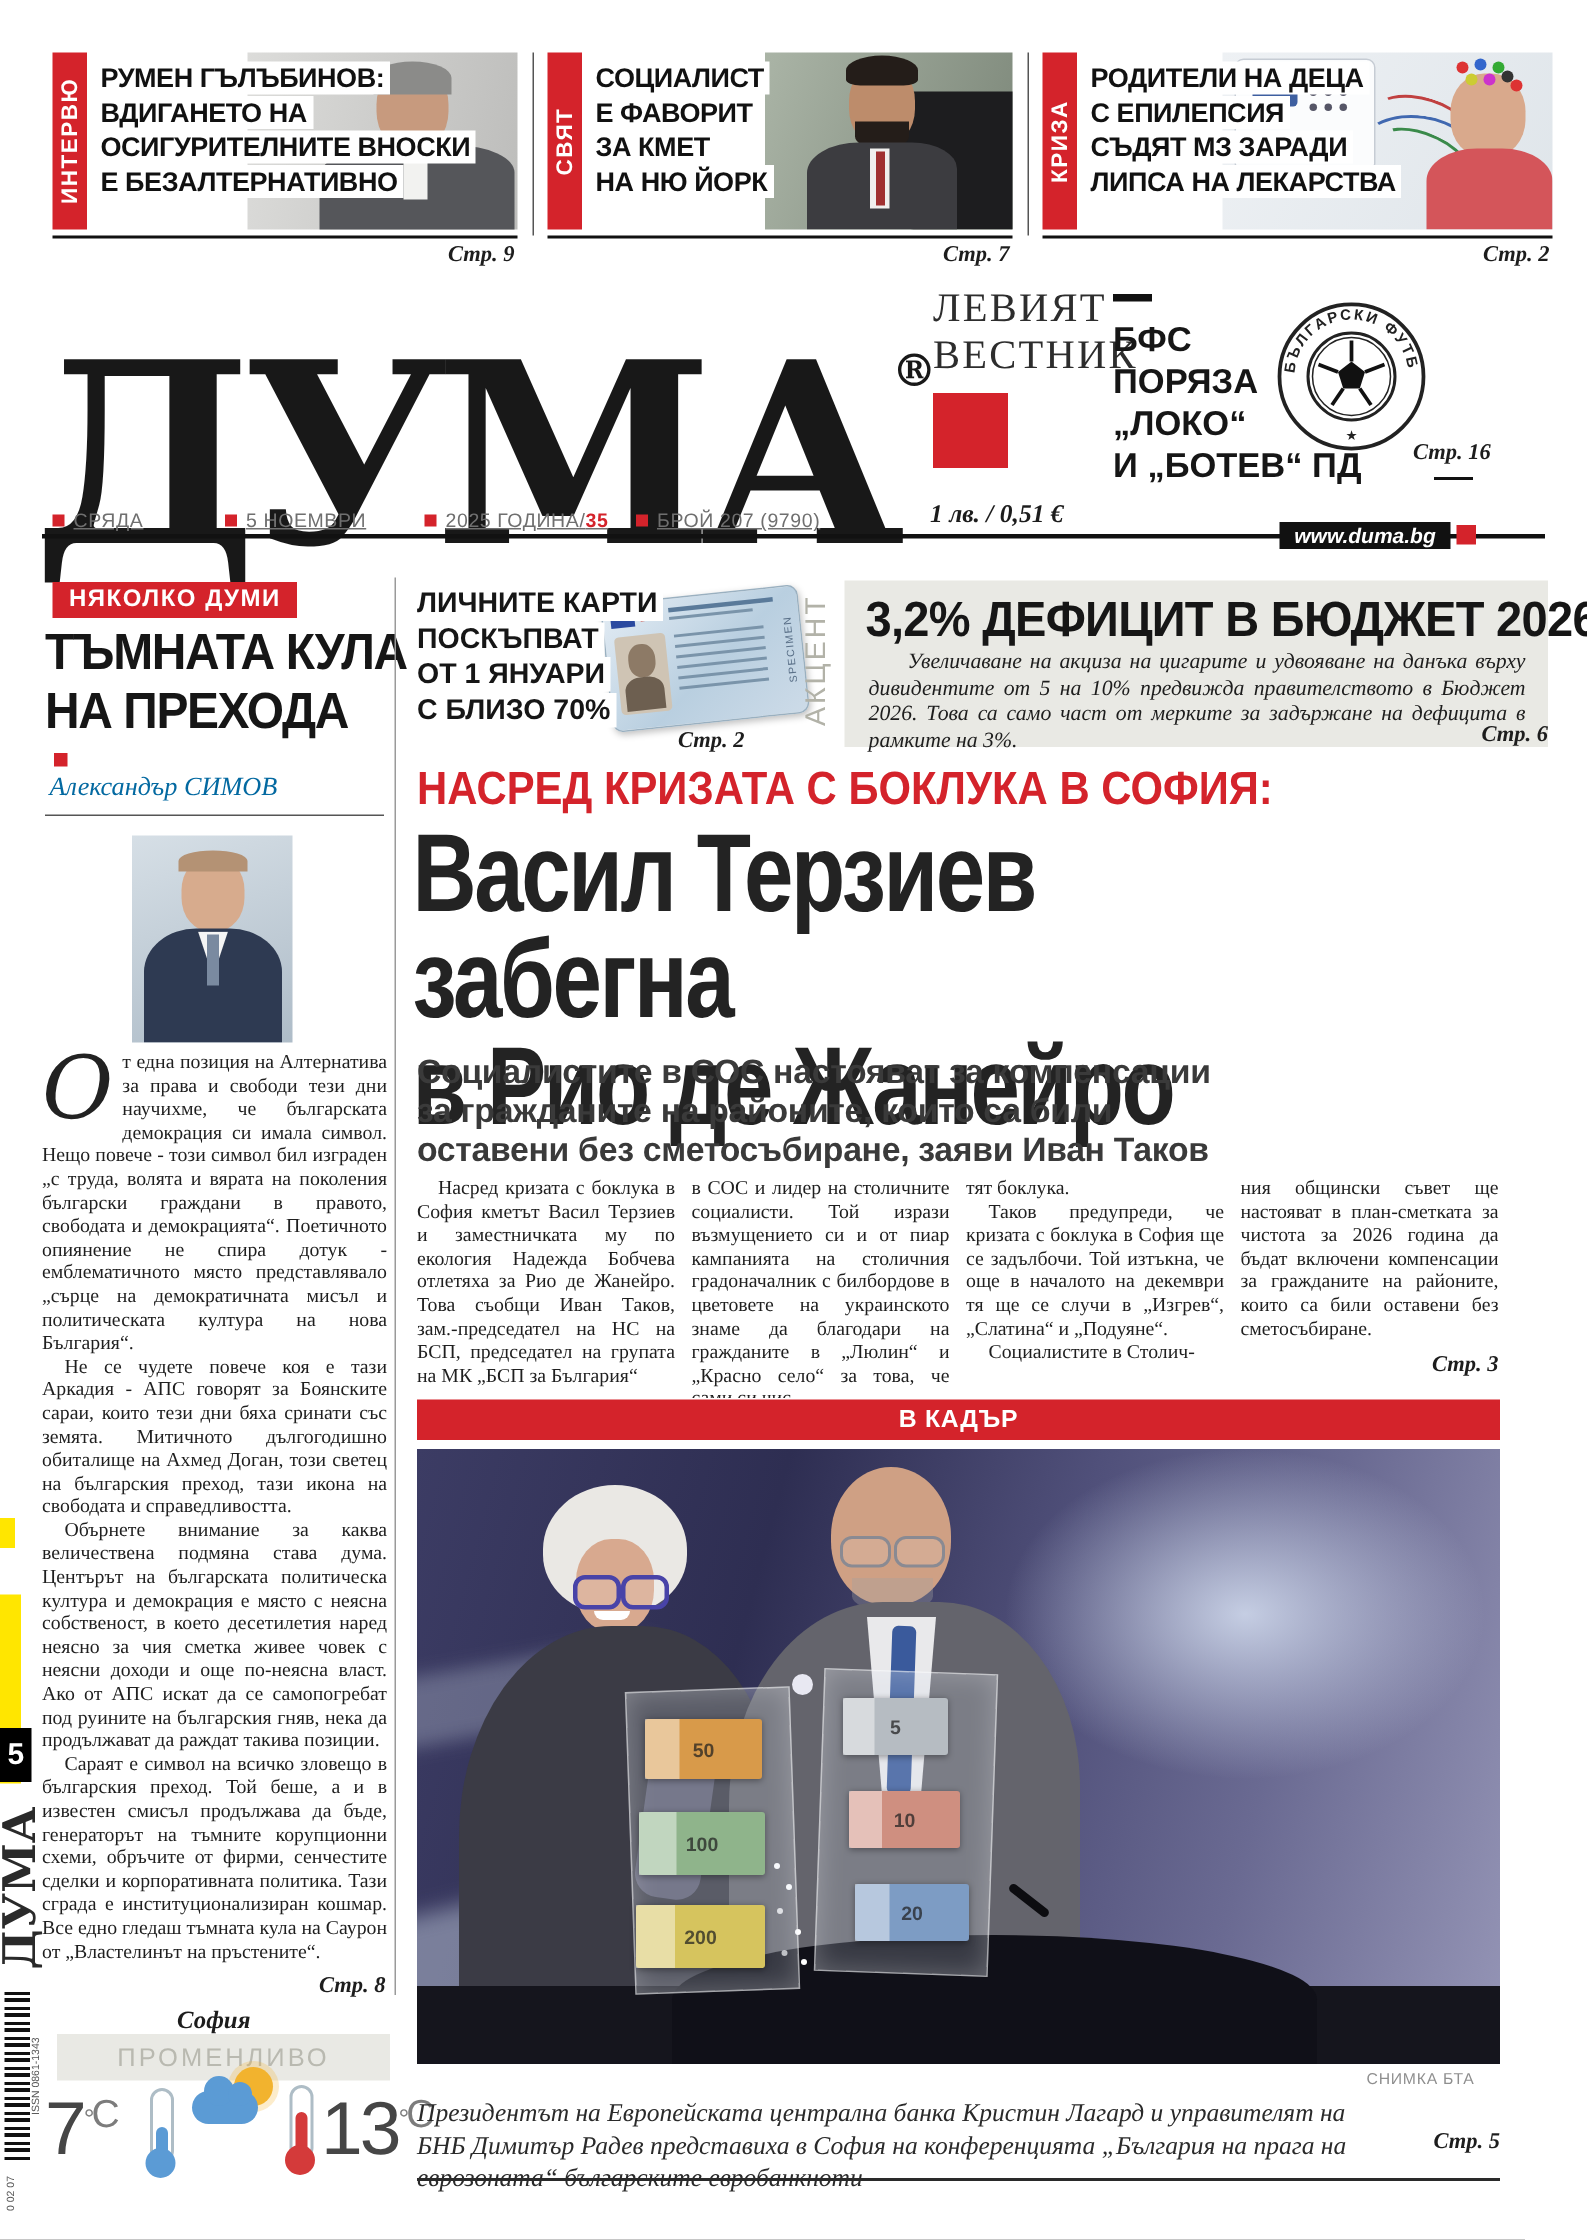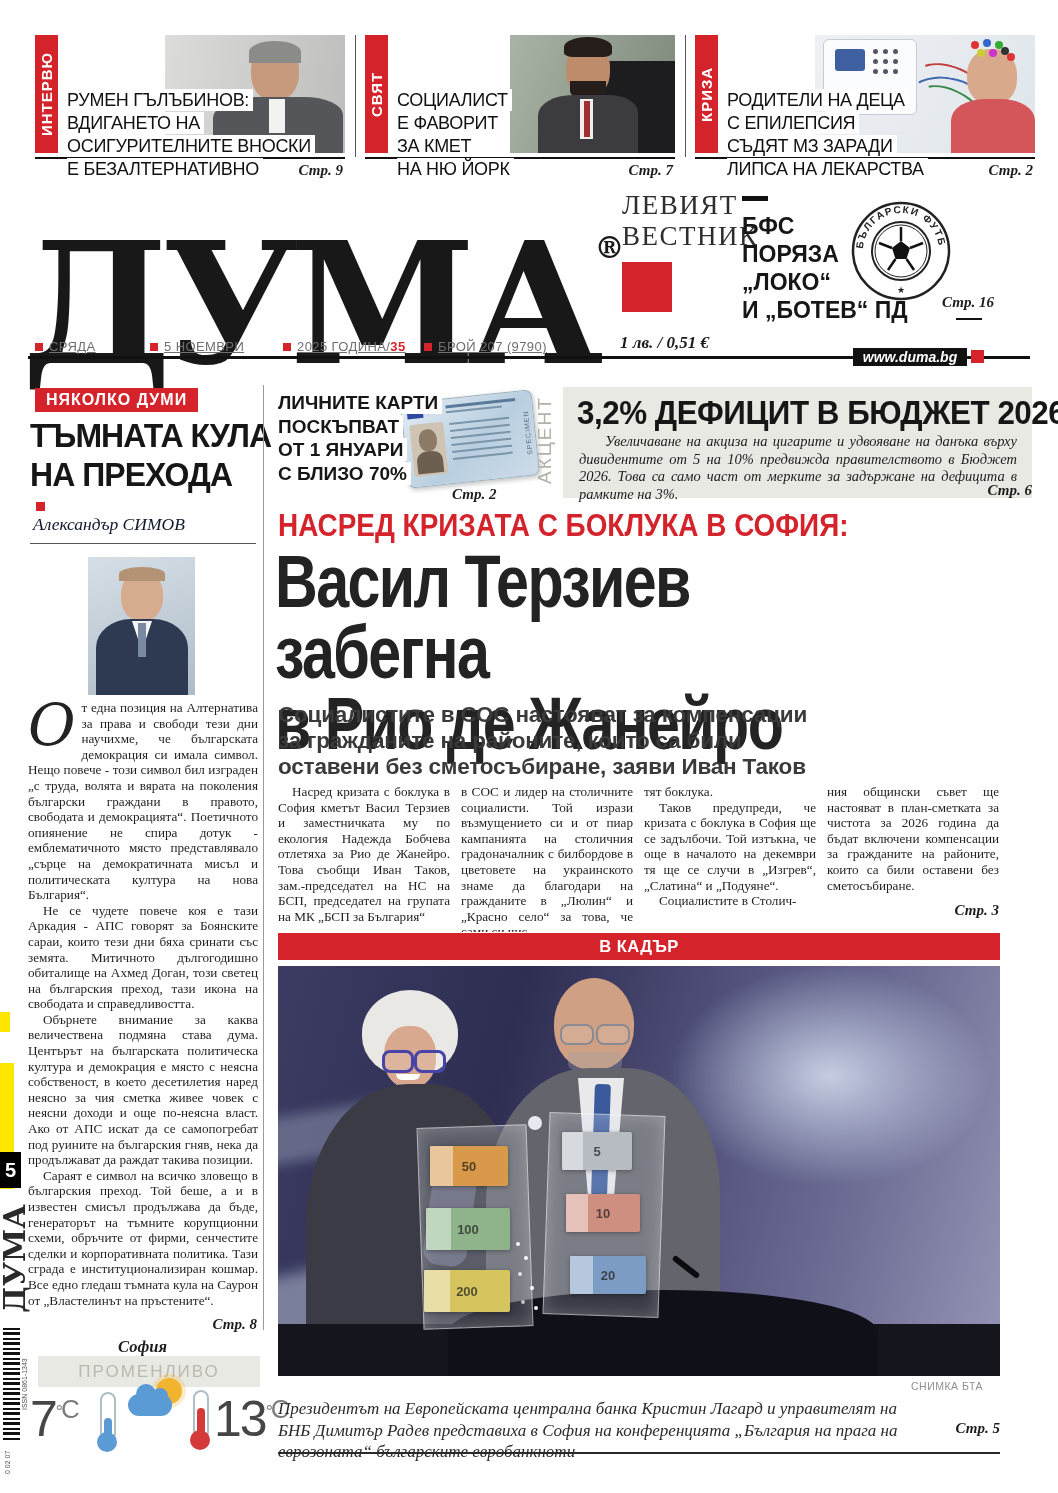--- a/index.html
+++ b/index.html
@@ -4,21 +4,21 @@
 <style>
   :root{ --red:#d4232b; --ink:#1c1c1c; --gray:#6f6f6f; }
   html,body{margin:0;padding:0;background:#9a9a9a;}
   #page{position:relative;width:1058px;height:1493px;background:#fff;overflow:hidden;
         font-family:"Liberation Sans",sans-serif;color:var(--ink);}
   .abs{position:absolute;}
   .s{position:absolute;}
   .ml{white-space:pre-line;}
   .vtx{writing-mode:vertical-rl;transform:rotate(180deg);display:flex;align-items:center;justify-content:center;}
   .redlab{background:var(--red);color:#fff;font-weight:bold;font-size:15px;letter-spacing:1px;}
-  .ttitle{font-weight:normal;font-size:18px;line-height:23px;letter-spacing:-.3px;color:#111;z-index:3;margin-top:48px;}
+  .ttitle{font-weight:bold;font-size:18px;line-height:23px;letter-spacing:-.3px;color:#111;z-index:3;}
   .wbg{background:#fff;padding:1px 4px 1px 0;-webkit-box-decoration-break:clone;box-decoration-break:clone;}
   .pg{font-family:"Liberation Serif",serif;font-style:italic;font-weight:bold;font-size:15px;color:#1d1d1d;}
   .rule{background:#111;}
   .serif{font-family:"Liberation Serif",serif;}
   .body-txt{font-family:"Liberation Serif",serif;font-size:13.2px;line-height:15.6px;text-align:justify;color:#1f1f1f;}
   .body-txt p{margin:0;text-indent:15px;}
   .body-txt p.first{text-indent:0;}
   .dropcap{float:left;font-family:"DejaVu Serif",serif;font-style:italic;font-size:58px;line-height:46px;padding:2px 6px 0 0;color:#222;}
   .cond{font-weight:bold;color:#161616;}
   .sx{transform-origin:left top;display:block;}
@@ -160,21 +160,21 @@
       <span>ISSN 0861-1343</span>
     </div>
   <div class="abs vtx" style="left:3px;top:1442px;width:9px;height:40px;font-size:7px;color:#555;">
       <span>0 02 07</span>
     </div>
 
   <div class="abs" style="left:35px;top:388px;background:var(--red);color:#fff;font-weight:bold;font-size:16px;letter-spacing:1px;padding:3px 11px;">НЯКОЛКО ДУМИ</div>
   <div class="abs cond ml" style="left:30px;top:416px;font-size:34px;line-height:39px;letter-spacing:-1px;"><span class="sx" style="transform:scaleX(.94);">ТЪМНАТА КУЛА
 НА ПРЕХОДА</span></div>
   <div class="abs" style="left:36px;top:502px;width:9px;height:9px;background:var(--red);"></div>
-  <div class="abs serif" style="left:33px;top:514px;font-style:italic;font-size:17.5px;color:#0f172a;">Александър СИМОВ</div>
+  <div class="abs serif" style="left:33px;top:514px;font-style:italic;font-size:17.5px;color:#0369a1;">Александър СИМОВ</div>
   <div class="abs" style="left:30px;top:543px;width:226px;height:1px;background:#555;"></div>
 
   <div class="abs" style="left:88px;top:557px;width:107px;height:138px;overflow:hidden;background:linear-gradient(160deg,#d6dfe6,#aebcc8);">
     <div class="s" style="left:33px;top:14px;width:42px;height:50px;background:#d7ab8d;border-radius:45%;"></div>
     <div class="s" style="left:31px;top:10px;width:46px;height:14px;background:#b49274;border-radius:50% 50% 0 0;"></div>
     <div class="s" style="left:8px;top:62px;width:92px;height:76px;background:#2e3a52;border-radius:38% 38% 0 0;"></div>
     <div class="s" style="left:44px;top:64px;width:20px;height:30px;background:#f5f5f5;clip-path:polygon(0 0,100% 0,50% 100%);"></div>
     <div class="s" style="left:50px;top:66px;width:8px;height:34px;background:#7a8aa0;"></div>
   </div>
 

